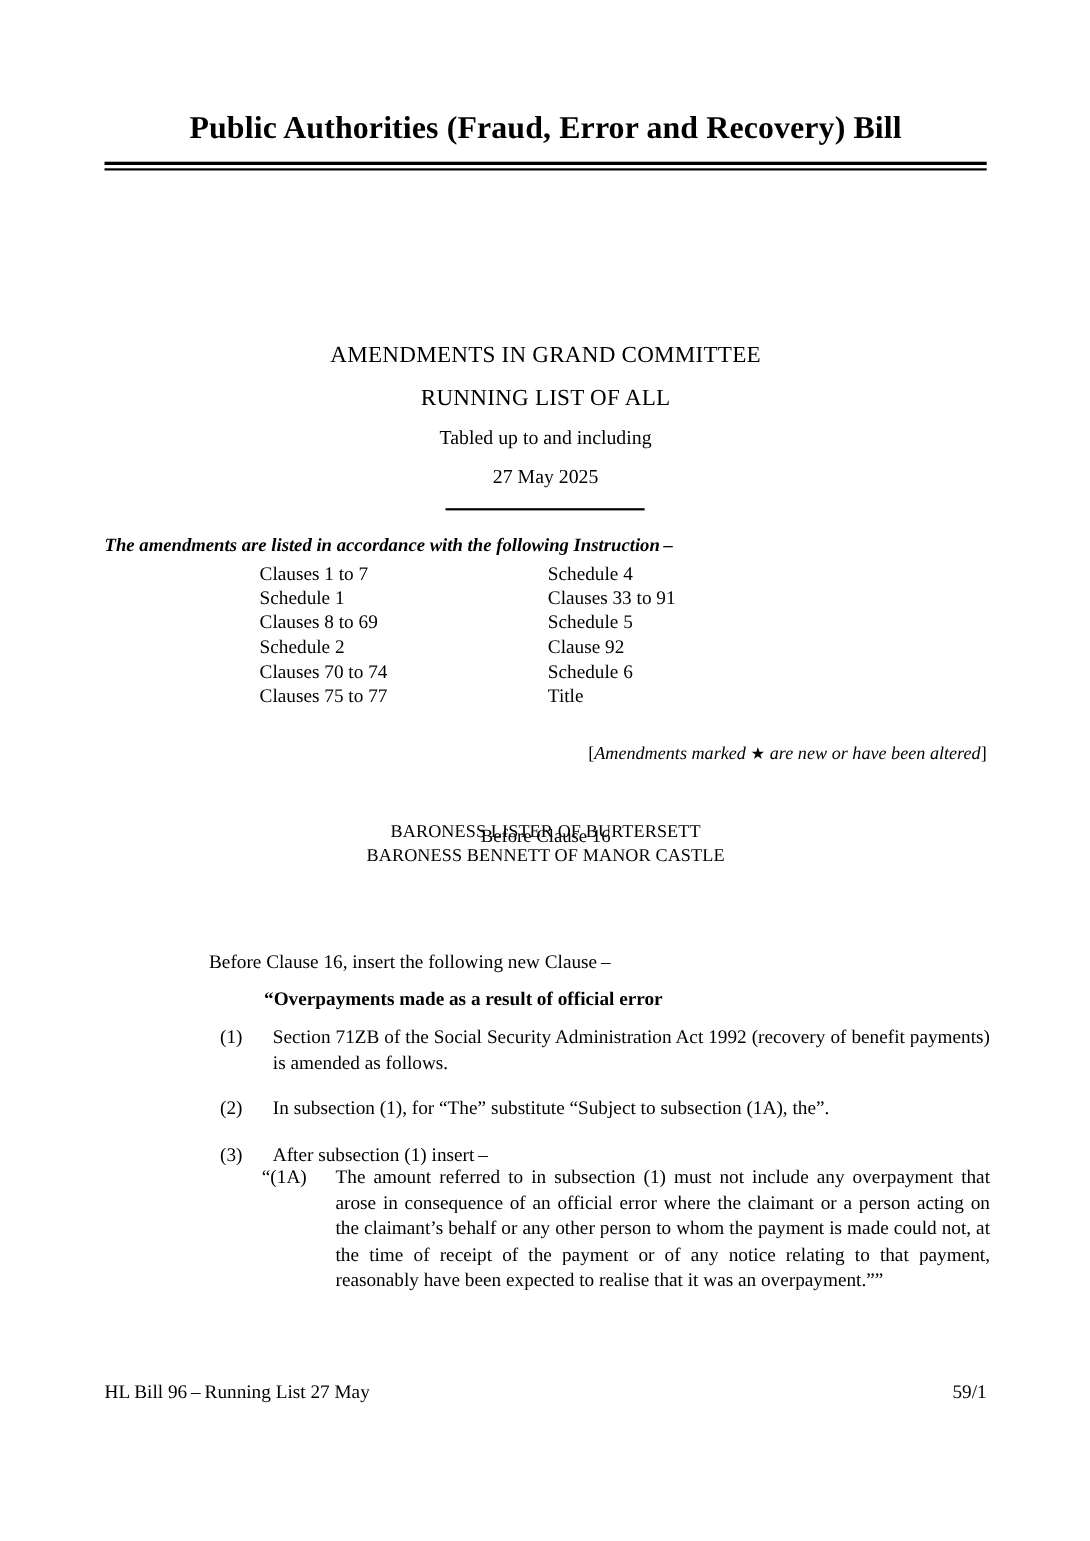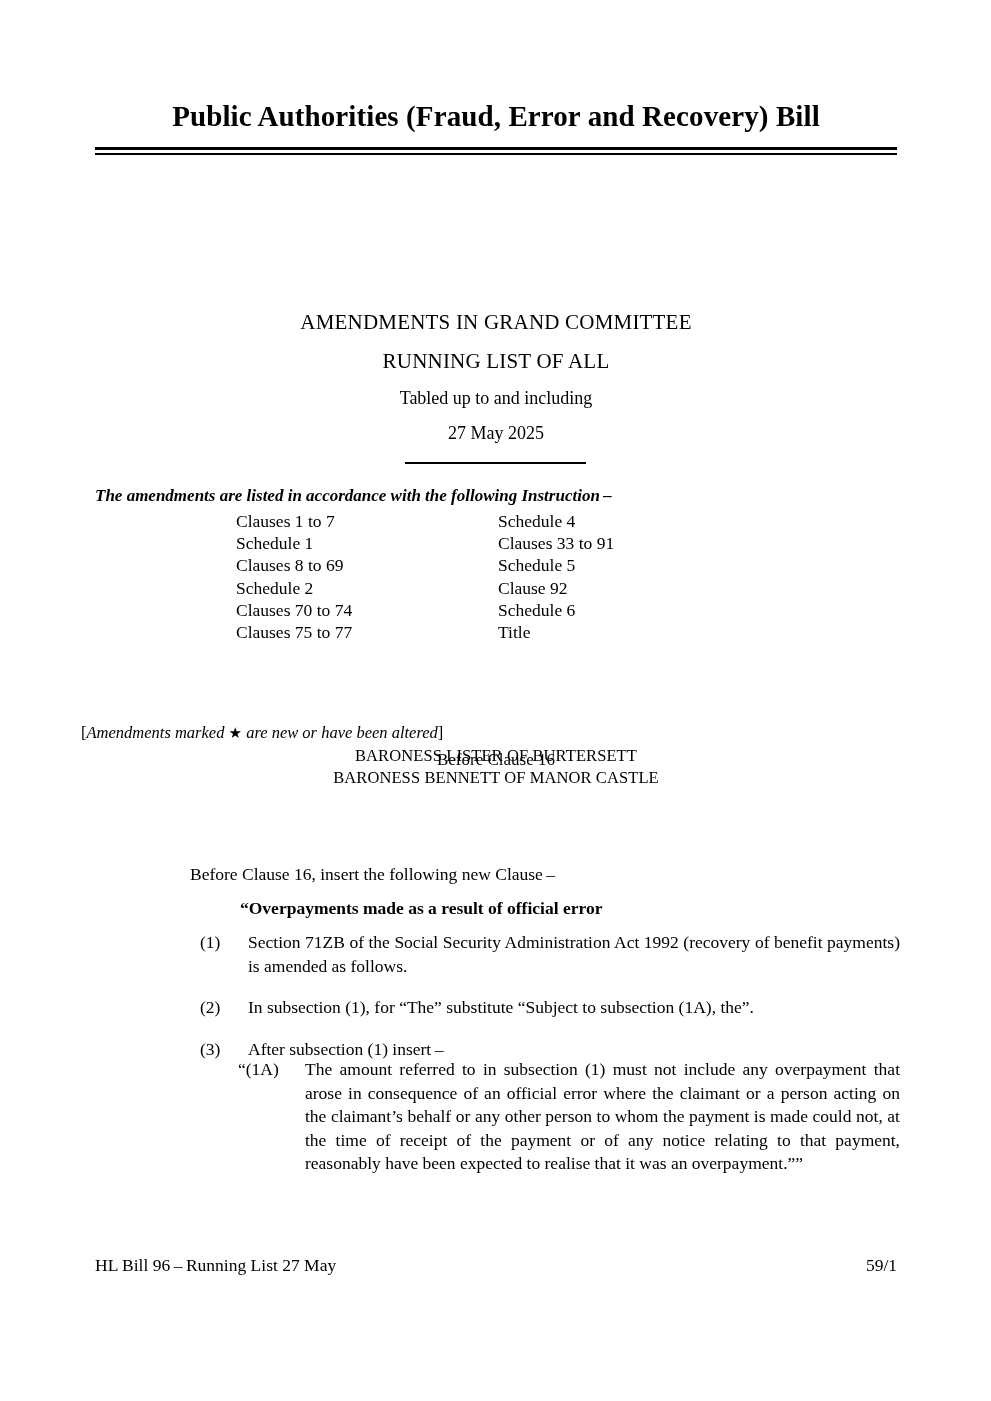--- a/index.html
+++ b/index.html
@@ -103,26 +103,25 @@
     line-height: 22.2px;
     font-size: 17.5px;
     align-items: center;
   }
   .clause-col-left { width: 262px; }
   .clause-col-right { width: 238px; }
 
   
   .star-note {
     position: absolute;
-    left: 81px;
+    left: 95px;
     top: 675px;
     width: 802px;
-    text-align: left;
+    text-align: right;
     font-size: 16.5px;
-    margin-top: 48px;
   }
   .star-note .ital { font-style: italic; }
   .star-glyph { font-style: normal; font-size: 15px; }
 
   
   .section-heading {
     position: absolute;
     left: 95px;
     top: 750px;
     width: 802px;

